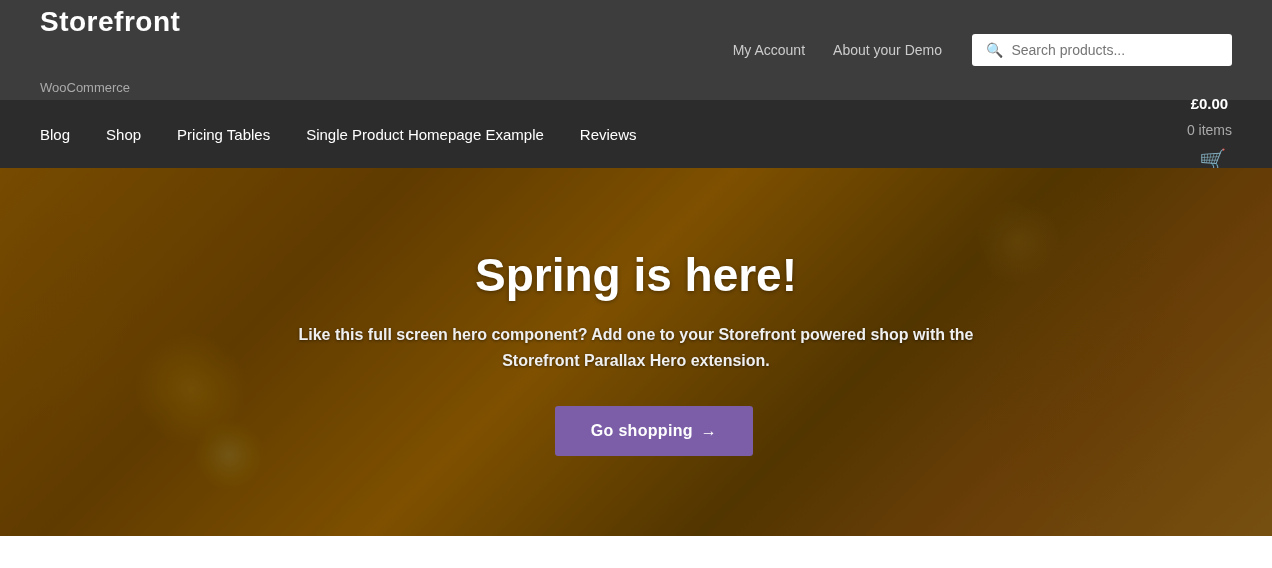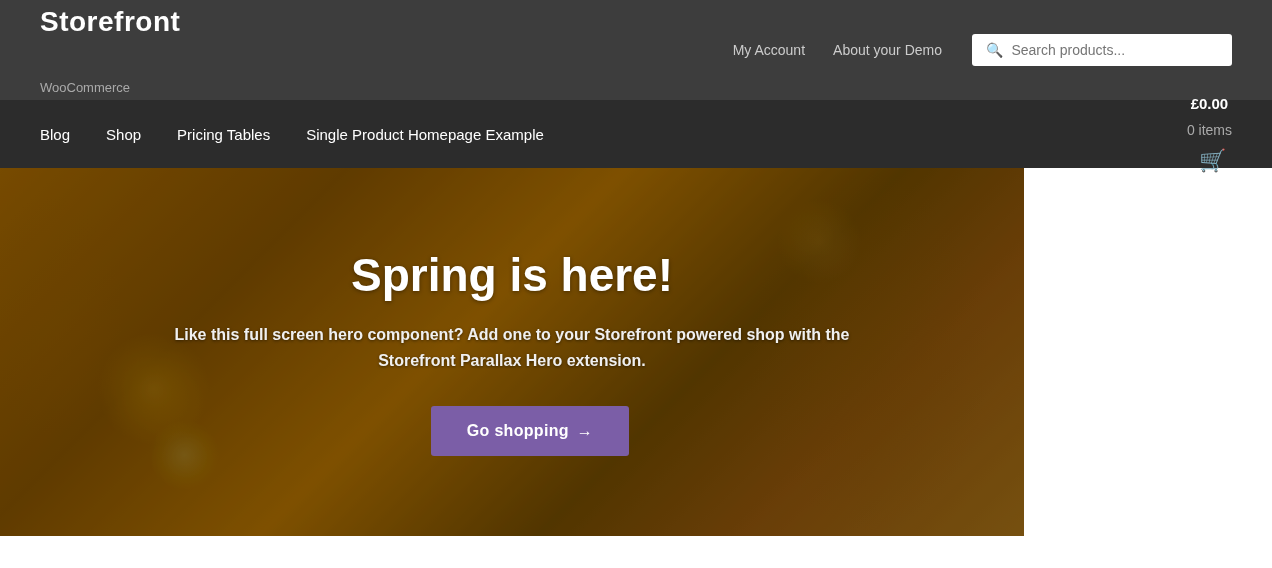--- a/index.html
+++ b/index.html
@@ -107,21 +107,21 @@
     }
     .cart-icon-wrap {
       font-size: 22px;
       color: #ffffff;
       margin-left: 8px;
     }
 
     
     .hero {
       position: relative;
-      width: 1024px;
+      width: 1272px;
       height: 368px;
       overflow: hidden;
       display: flex;
       align-items: center;
       justify-content: center;
     }
     .hero-bg {
       position: absolute;
       inset: 0;
       background: linear-gradient(135deg, #c8860a 0%, #a06a05 25%, #d4900c 45%, #8a6010 65%, #b07020 80%, #c89030 100%);
@@ -201,20 +201,21 @@
     </div>
   </div>
 </header>
 
 <nav class="nav-bar">
   <div class="main-nav">
     <a href="#">Blog</a>
     <a href="#">Shop</a>
     <a href="#">Pricing Tables</a>
     <a href="#">Single Product Homepage Example</a>
+    <a href="#">Reviews</a>
   </div>
   <div class="cart-area">
     <span class="cart-price">£0.00</span>
     <span class="cart-items-label">0 items</span>
     <span class="cart-icon-wrap">🛒</span>
   </div>
 </nav>
 
 <section class="hero">
   <div class="hero-bg"></div>

